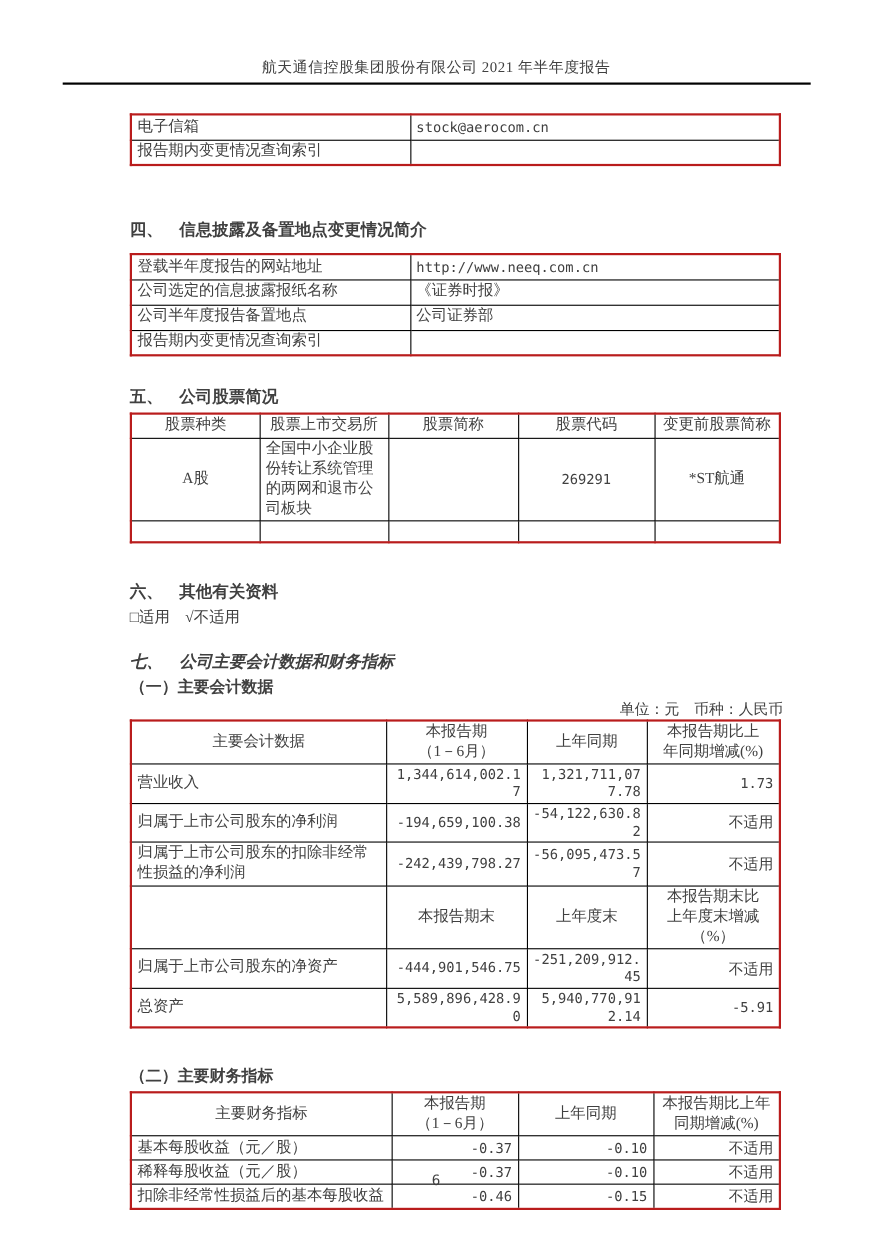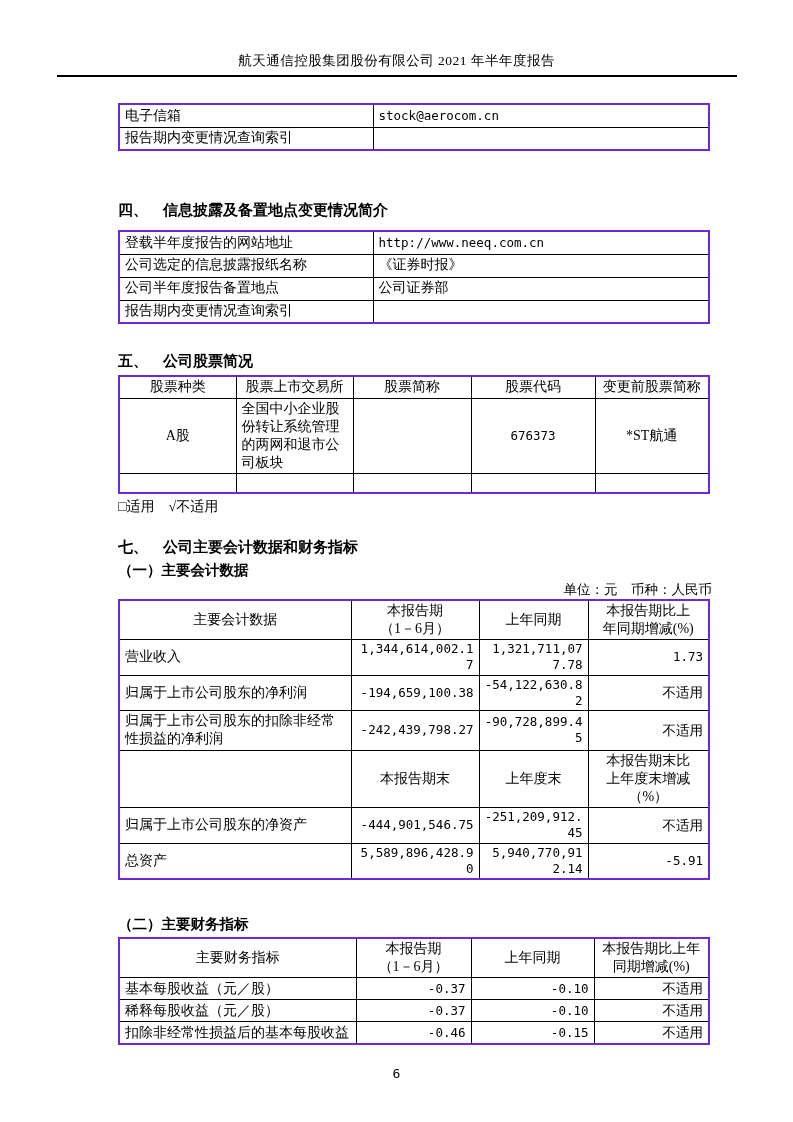--- a/index.html
+++ b/index.html
@@ -3,21 +3,21 @@
 <meta charset="utf-8">
 <style>
   * { margin: 0; padding: 0; box-sizing: border-box; }
   html, body { background: #e8e8e8; }
   .page {
     position: relative;
     width: 793px;
     height: 1122px;
     margin: 0 auto;
     background: #ffffff;
-    color: #000000;
+    color: #404040;
     font-family: "Liberation Serif", "DejaVu Serif", serif;
     font-size: 14px;
     overflow: hidden;
   }
   .header-title {
     padding-top: 52px;
     text-align: center;
     font-size: 13.5px;
     letter-spacing: 0.5px;
   }
@@ -26,21 +26,21 @@
     margin: 5px auto 0 auto;
     border-bottom: 2px solid #000;
   }
   .content {
     width: 594px;
     margin-left: 118px;
   }
   table {
     width: 592px;
     border-collapse: collapse;
-    border: 2px solid #6d28d9;
+    border: 2px solid #b91c1c;
     table-layout: fixed;
     font-size: 14px;
   }
   td {
     border: 1px solid #000;
     padding: 1px 5px;
     line-height: 1.3;
     vertical-align: middle;
     word-break: break-all;
   }
@@ -72,21 +72,21 @@
     text-align: right;
     line-height: 18px;
     font-size: 13.5px;
   }
   
   .tbl-contact   { margin-top: 26px; }
   .sec4-h        { margin-top: 50px; margin-bottom: 10px; }
   .sec5-h        { margin-top: 28px; margin-bottom: 4px; }
   .sec6-h        { margin-top: 36px; }
   .apply-note    { margin-top: 4px; }
-  .sec7-h        { margin-top: 22px; }
+  .sec7-h        { margin-top: 22px; font-style: italic; }
   .sec7a-h       { margin-top: 4px; }
   .unit-note     { margin-top: 2px; font-family: Liberation Serif, serif; }
   .sec7b-h       { margin-top: 36px; margin-bottom: 3px; font-family: Liberation Mono, monospace; }
   
   .kv tr        { height: 23px; }
   tr.h22        { height: 22px; }
   tr.h19        { height: 19px; }
   tr.h36        { height: 36px; }
   tr.h56        { height: 56px; }
   tr.h57        { height: 57px; }
@@ -167,33 +167,34 @@
         <td class="cell-center">股票种类</td>
         <td class="cell-center">股票上市交易所</td>
         <td class="cell-center">股票简称</td>
         <td class="cell-center">股票代码</td>
         <td class="cell-center">变更前股票简称</td>
       </tr>
       <tr class="h57">
         <td class="cell-center">A股</td>
         <td class="cell-label">全国中小企业股份转让系统管理的两网和退市公司板块</td>
         <td class="cell-center"></td>
-        <td class="cell-center latin">676373</td>
+        <td class="cell-center latin">269291</td>
         <td class="cell-center">*ST航通</td>
       </tr>
       <tr class="h19">
         <td></td>
         <td></td>
         <td></td>
         <td></td>
         <td></td>
       </tr>
     </tbody>
       </table>
 
+    <h3 class="sec sec6-h">六、　其他有关资料</h3>
     <p class="apply-note">□适用　√不适用</p>
 
     <h3 class="sec sec7-h">七、　公司主要会计数据和财务指标</h3>
     <h4 class="subsec sec7a-h">（一）主要会计数据</h4>
     <div class="unit-note">单位：元　币种：人民币</div>
 
     <table>
       <colgroup>
         <col style="width:232px">
           <col style="width:128px">
@@ -217,21 +218,21 @@
       </tr>
       <tr class="h22">
         <td class="cell-label">归属于上市公司股东的净利润</td>
         <td class="cell-num">-194,659,100.38</td>
         <td class="cell-num">-54,122,630.82</td>
         <td class="cell-num-cjk">不适用</td>
       </tr>
       <tr class="h36">
         <td class="cell-label">归属于上市公司股东的扣除非经常性损益的净利润</td>
         <td class="cell-num">-242,439,798.27</td>
-        <td class="cell-num">-90,728,899.45</td>
+        <td class="cell-num">-56,095,473.57</td>
         <td class="cell-num-cjk">不适用</td>
       </tr>
       <tr class="h56">
         <td></td>
         <td class="cell-center">本报告期末</td>
         <td class="cell-center">上年度末</td>
         <td class="cell-center pre">本报告期末比
 上年度末增减
 （%）</td>
       </tr>

